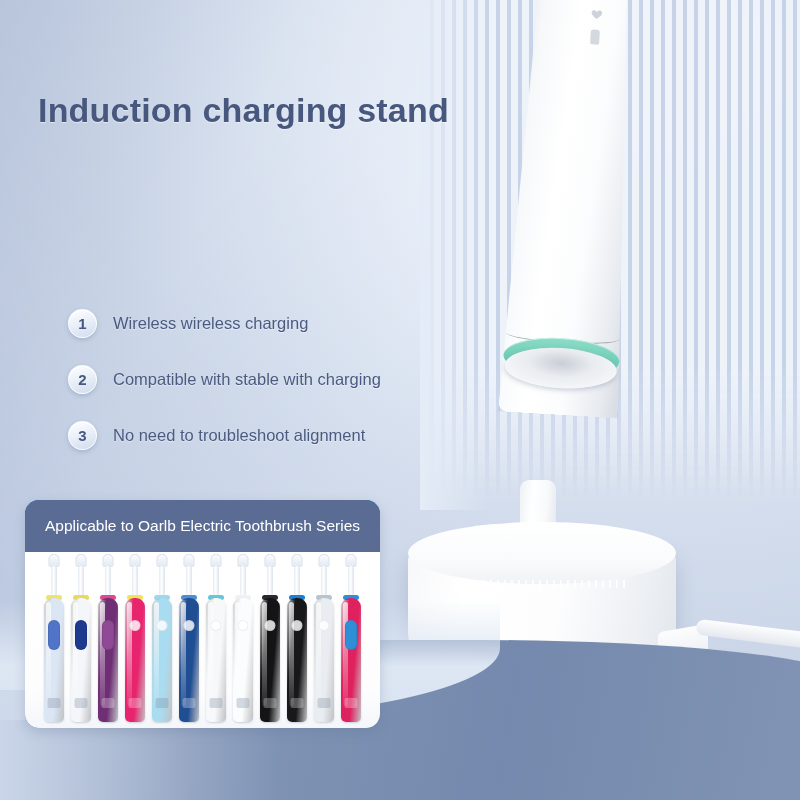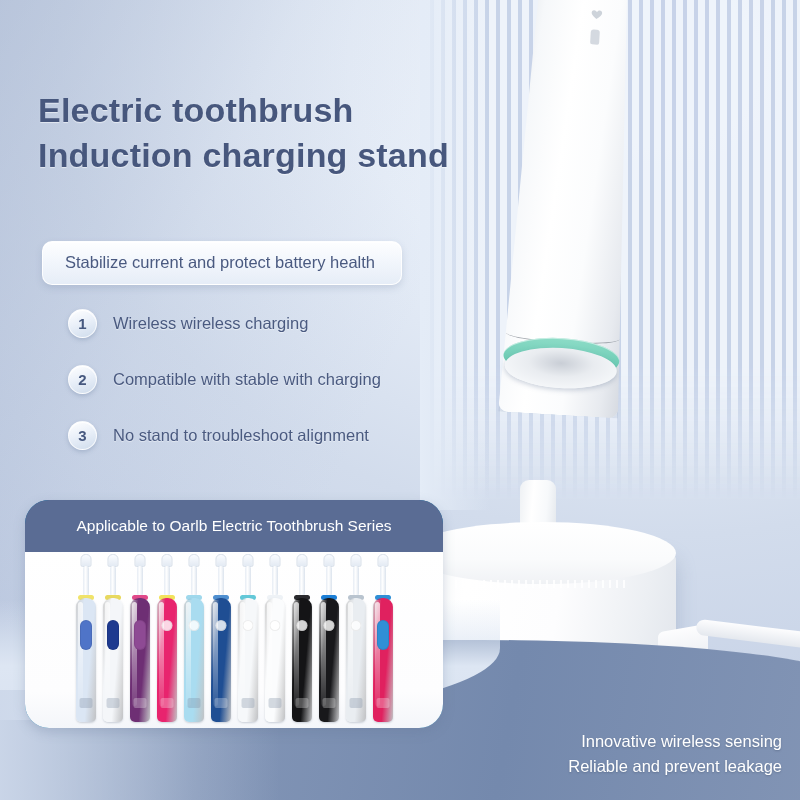--- a/index.html
+++ b/index.html
@@ -90,22 +90,22 @@
     display:flex;align-items:center;justify-content:center;
     border:1px solid rgba(255,255,255,.75);
   }
   .feat-label{
     margin-left:16px;color:#4a5a80;font-size:16.5px;white-space:nowrap;
     text-shadow:0 1px 1px rgba(255,255,255,.5);
   }
 
   
   .panel{
-    position:absolute;left:25px;top:500px;width:418px;height:228px;
-    border-radius:24px;overflow:hidden;
+    position:absolute;left:25px;top:500px;width:355px;height:228px;
+    border-radius:14px;overflow:hidden;
     background:#0369a1;
     box-shadow:0 4px 12px rgba(96,114,148,.28);
   }
   .panel-head{
     position:absolute;left:0;top:0;width:100%;height:52px;
     background:#5a6c94;color:#fff;
     display:flex;align-items:center;justify-content:center;text-align:center;
     font-size:15.5px;line-height:1.28;padding:0 14px;box-sizing:border-box;
     border-radius:14px 14px 0 0;
   }
@@ -262,38 +262,36 @@
   <div class="base">
     <div class="base-post"></div>
     <div class="base-shell"></div>
     <div class="base-top"></div>
     <div class="base-sparkle"></div>
     <div class="base-plug"></div>
     <div class="base-cable"></div>
   </div>
 
   <div class="headline">
-    <div>Electric toothbrush</div>
     <div>Induction charging stand</div>
   </div>
 
-  <div class="pill">Stabilize current and protect battery health</div>
 
   <div class="features">
     <div class="feat">
       <div class="badge">1</div>
       <div class="feat-label">Wireless wireless charging</div>
     </div>
     <div class="feat">
       <div class="badge">2</div>
       <div class="feat-label">Compatible with stable with charging</div>
     </div>
     <div class="feat">
       <div class="badge">3</div>
-      <div class="feat-label">No stand to troubleshoot alignment</div>
+      <div class="feat-label">No need to troubleshoot alignment</div>
     </div>
   </div>
 
   <div class="band"></div>
   <div class="band-mask"></div>
   <div class="band-left-fade"></div>
 
   <div class="panel">
     <div class="panel-body" id="brush-row">
         <div class="tb">
@@ -413,18 +411,14 @@
           <div class="body" style="background: linear-gradient(95deg, rgba(0, 0, 0, 0.18), rgb(224, 33, 95) 28%, rgb(224, 33, 95) 62%, rgba(0, 0, 0, 0.22));">
             <div class="gloss"></div>
             <div class="btn oval" style="background: rgb(47, 143, 214);"></div>
             <div class="brand"></div>
           </div>
         </div>
       </div>
     <div class="panel-head">Applicable to Oarlb Electric Toothbrush Series</div>
   </div>
 
-  <div class="bottom-copy">
-    <div>Innovative wireless sensing</div>
-    <div>Reliable and prevent leakage</div>
-  </div>
 
 </div>
 
 </body></html>

